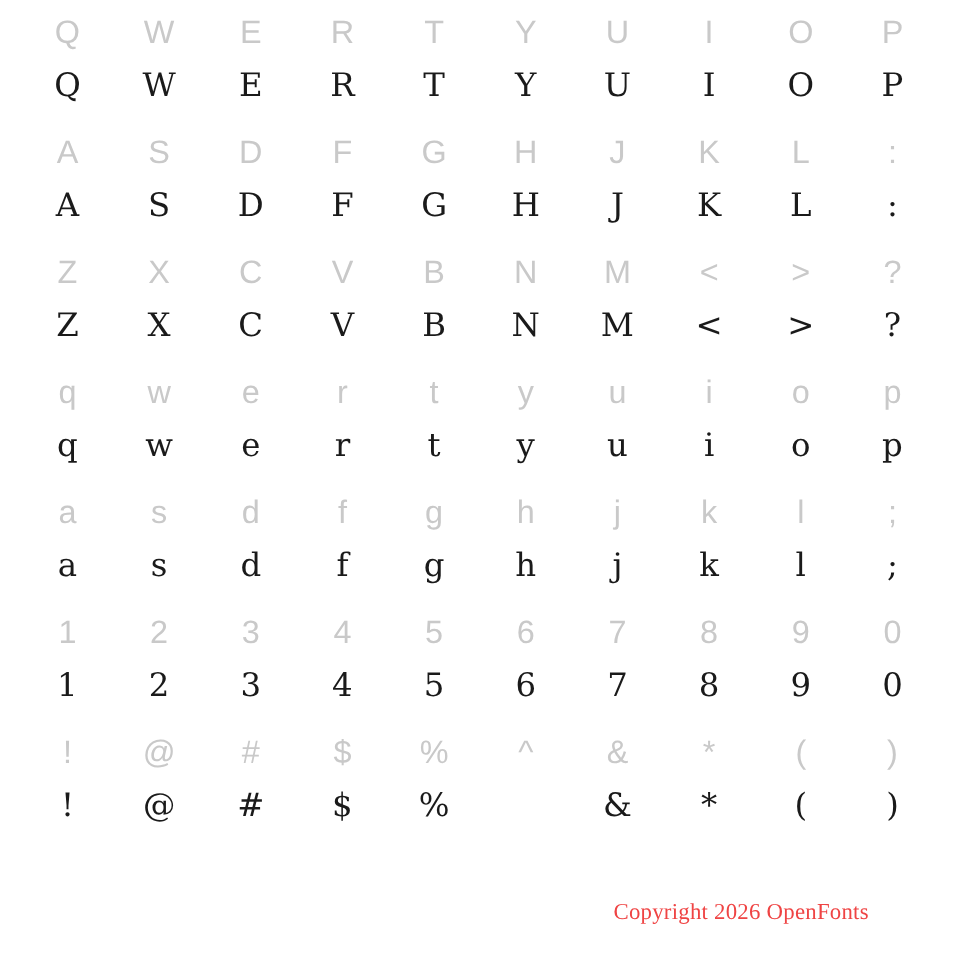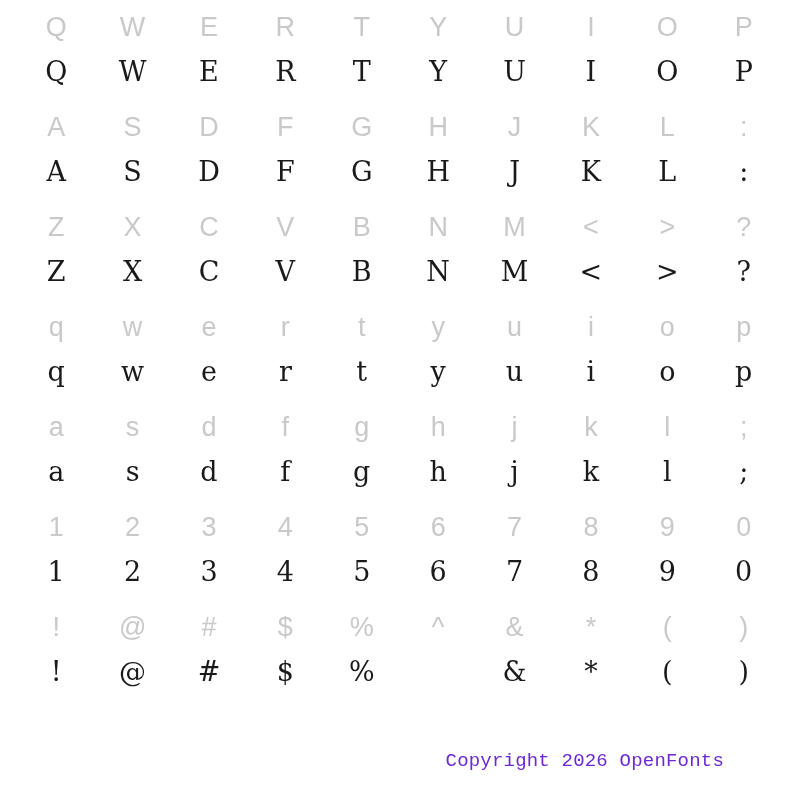--- a/index.html
+++ b/index.html
@@ -62,23 +62,23 @@
     font-size: 27px;
     color: #1a1a1a;
     padding-top: 10px;
     font-weight: 400;
   }
 
   .copyright {
     position: absolute;
     right: 76px;
     bottom: 28px;
-    font-family: Liberation Mono, monospace;
+    font-family: Liberation Serif, serif;
     font-size: 19px;
-    color: #6d28d9;
+    color: #ef4444;
     letter-spacing: 0.2px;
     white-space: pre;
   }
 </style>
 </head>
 <body>
 
 <div class="sheet">
 
   <div class="grid">

